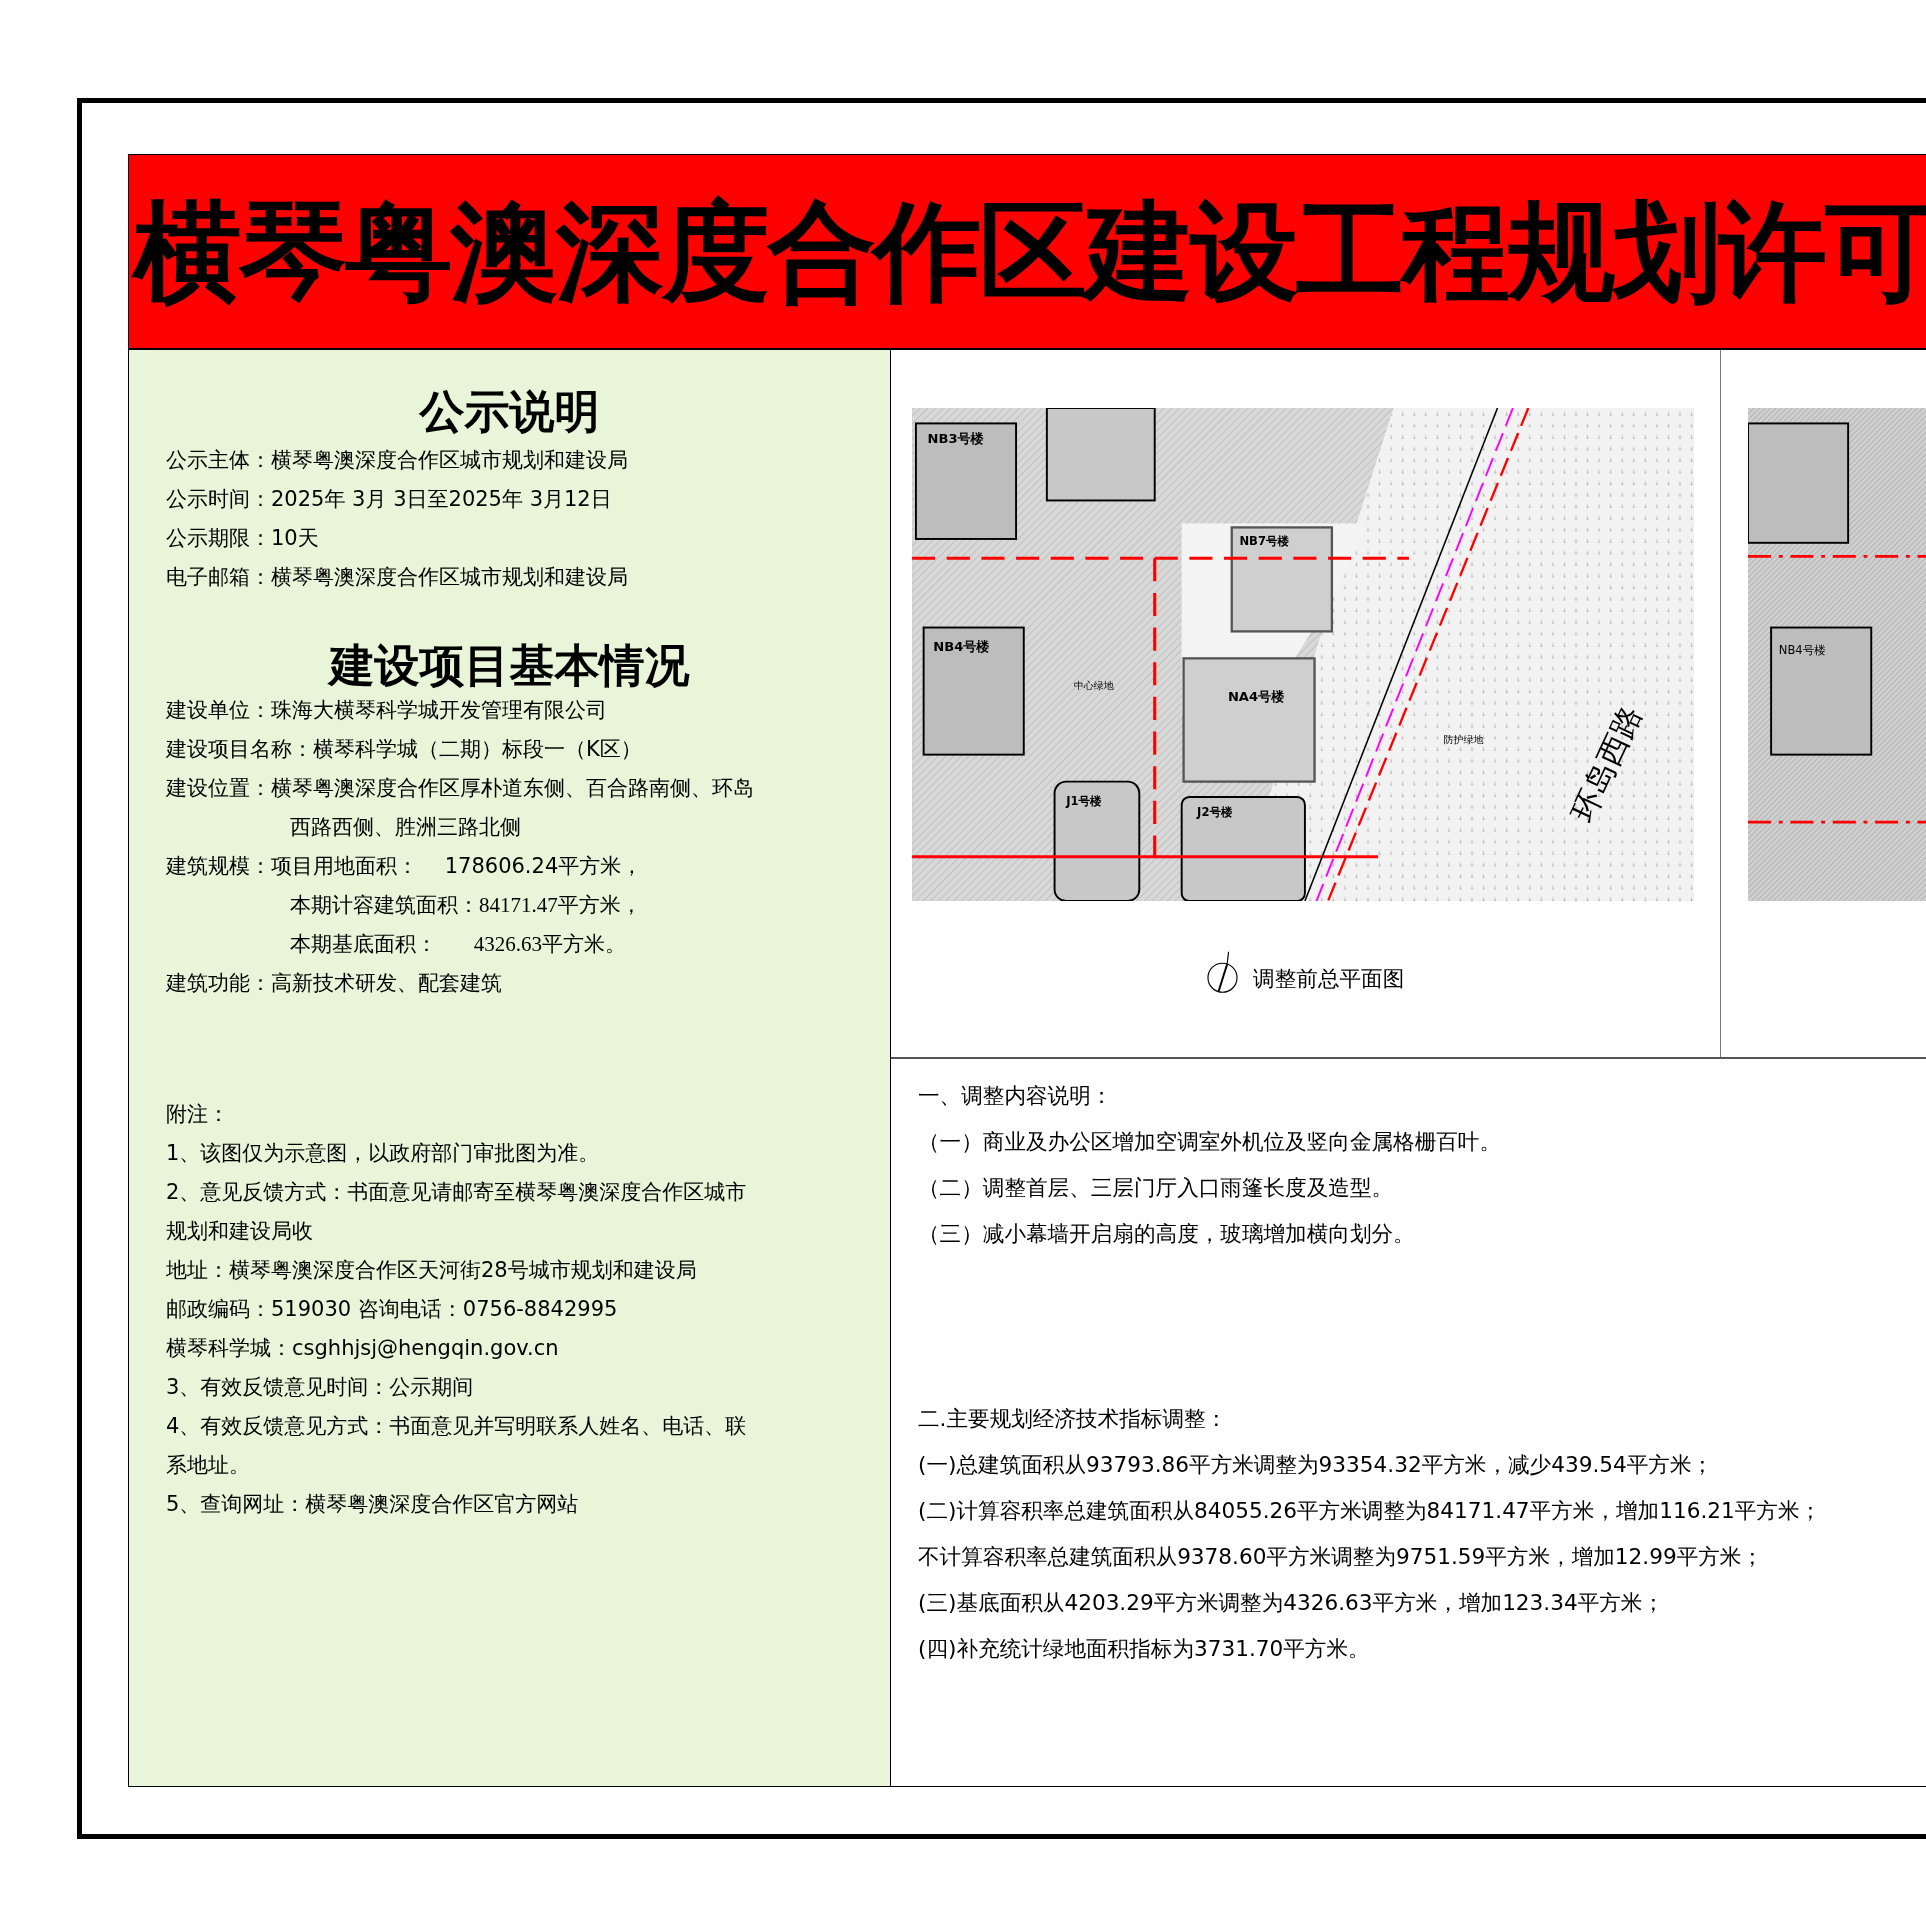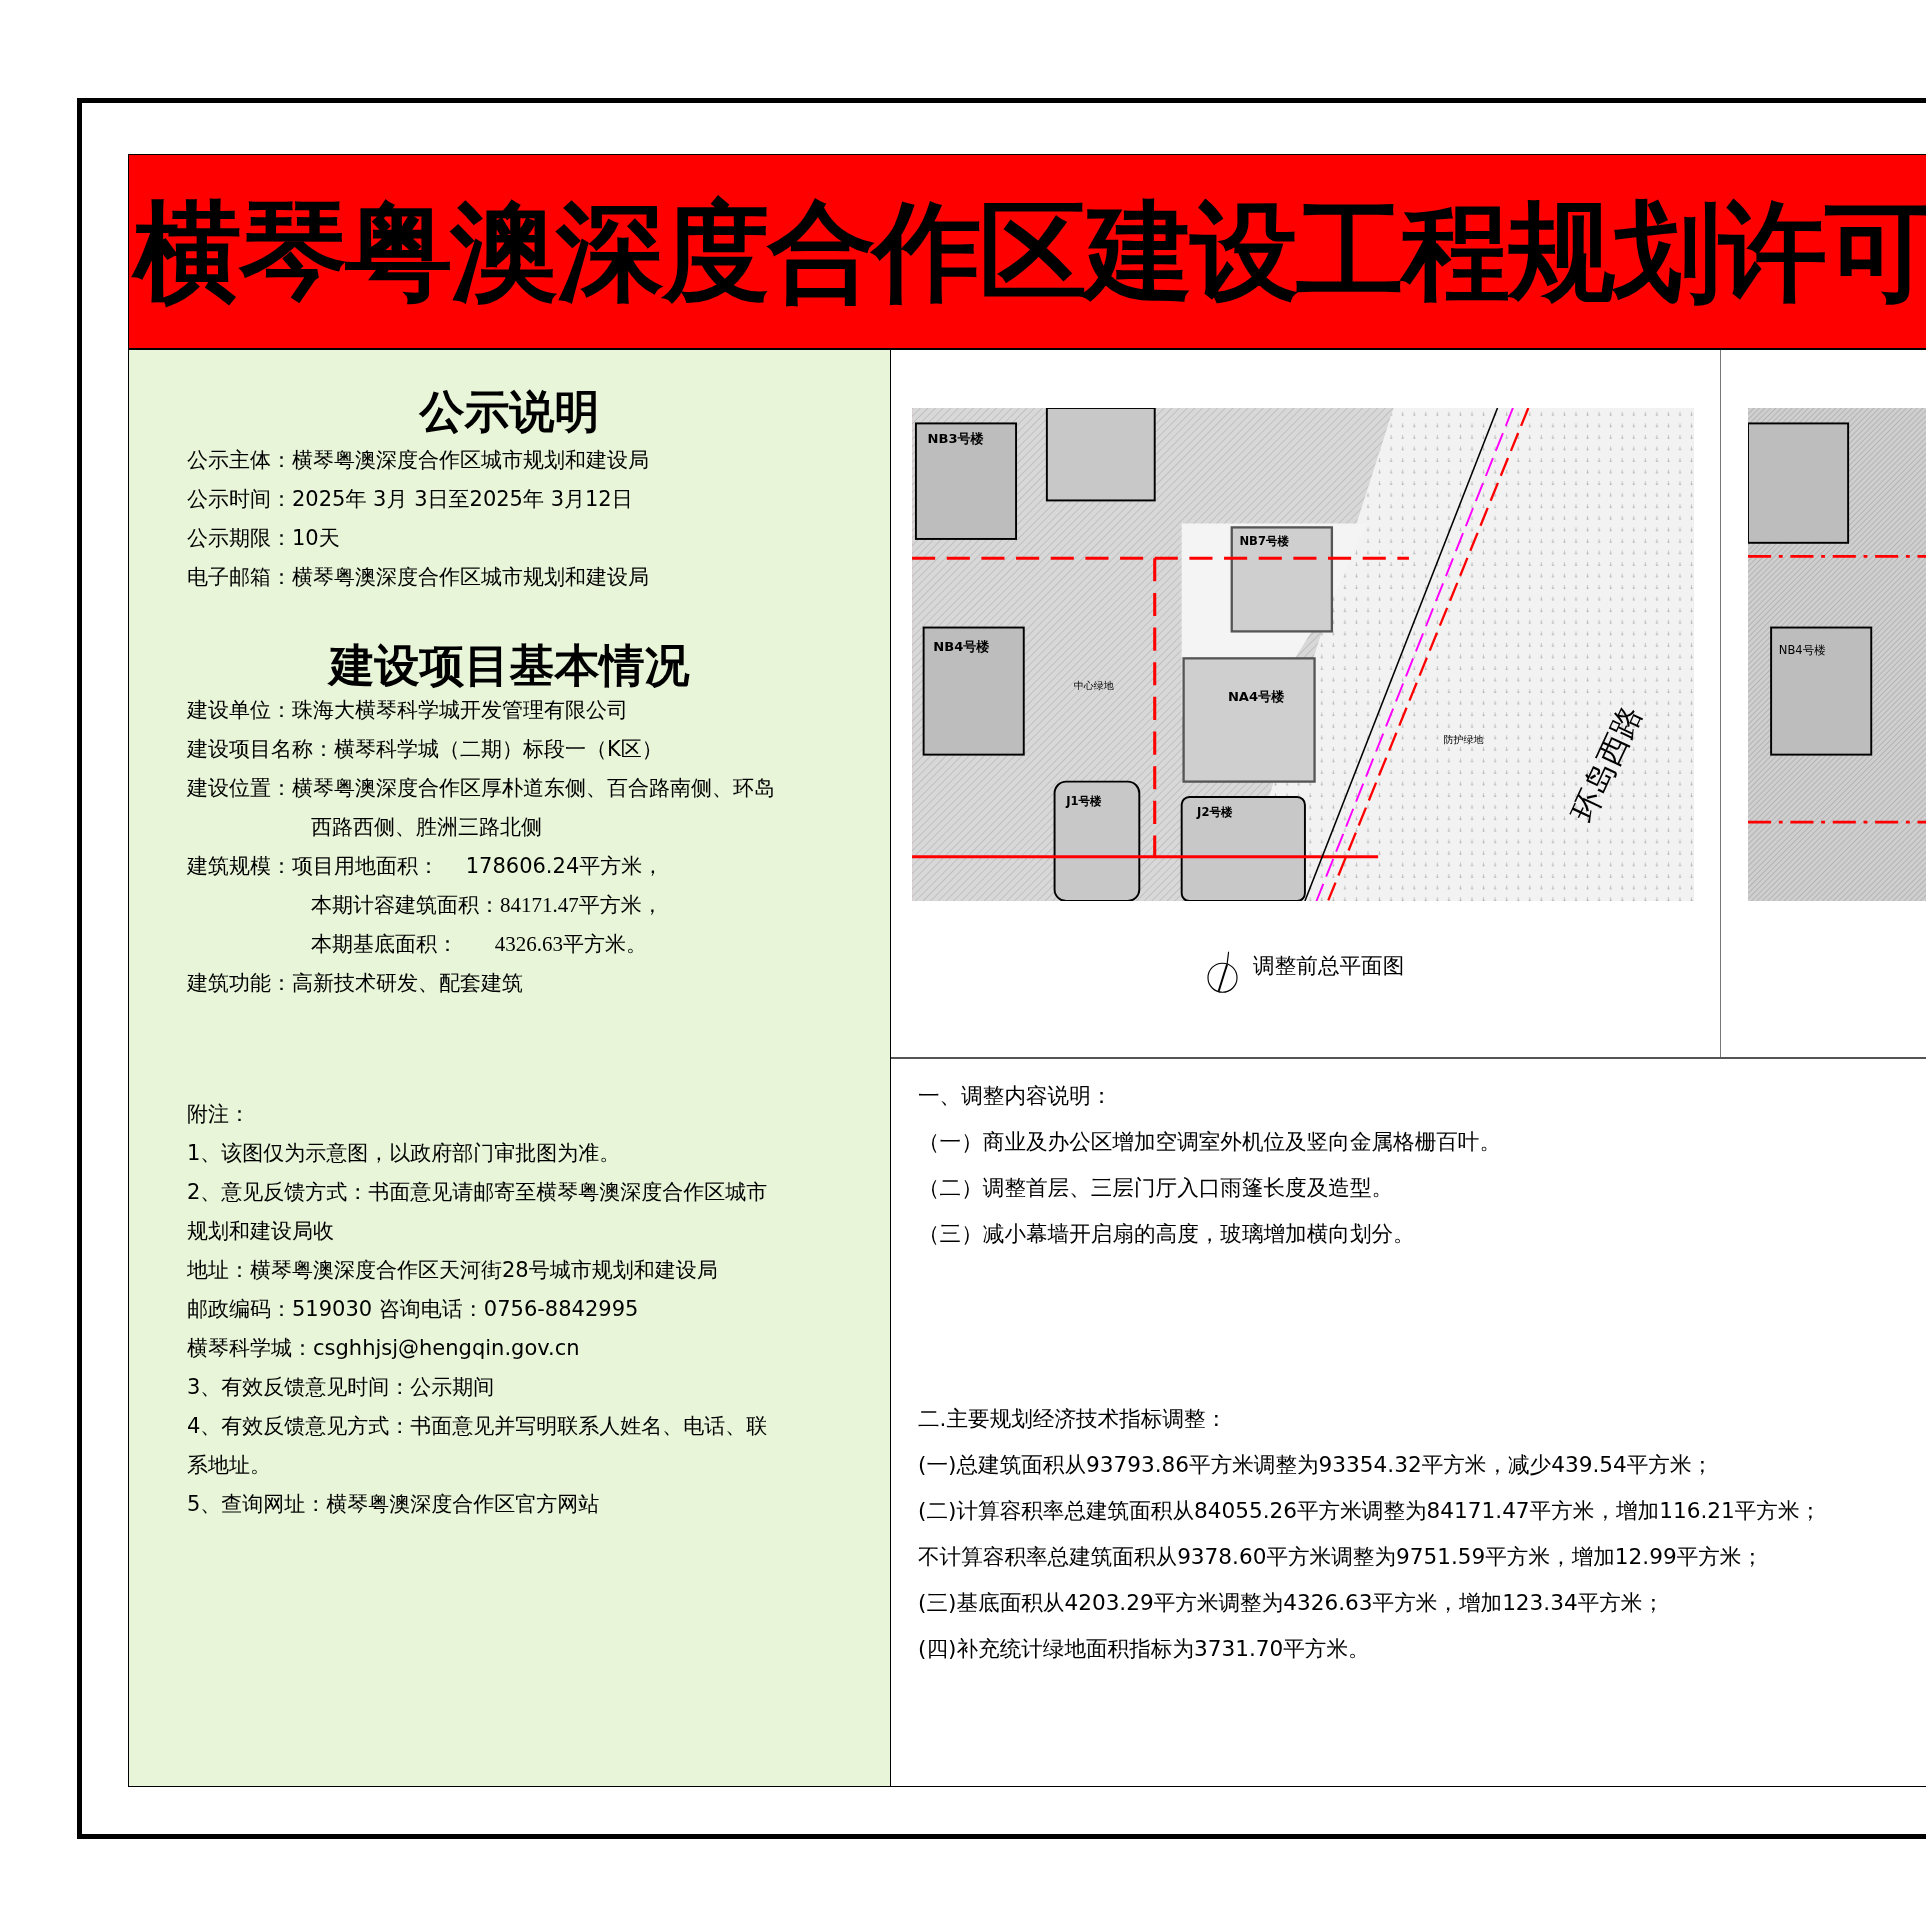--- a/index.html
+++ b/index.html
@@ -1,31 +1,31 @@
 <!DOCTYPE html>
 <html style="font-size:6.2px"><head>
 <meta charset="utf-8">
 <style>
   html,body{margin:0;padding:0;background:#fff;}
   body{width:2705px;height:1913px;position:relative;overflow:hidden;font-family:"DejaVu Sans","Liberation Sans",sans-serif;color:#000;}
   .outer{position:absolute;left:77px;top:98px;width:2550px;height:1741px;border:5.4px solid #000;box-sizing:border-box;}
   .panel{position:absolute;left:128px;top:154px;width:2442px;height:1633px;border:1.5px solid #000;box-sizing:border-box;background:#fff;}
   .header{position:absolute;left:0;top:0;width:100%;height:195px;background:#fe0000;border-bottom:2.3px solid #000;box-sizing:border-box;display:flex;align-items:center;justify-content:center;}
   .header h1{margin:0;font-size:108px;font-weight:bold;letter-spacing:-2.3px;white-space:nowrap;line-height:1;}
-  .left{position:absolute;left:0;top:195px;width:762px;bottom:0;background:#e8f5d8;border-right:1.5px solid #000;box-sizing:border-box;padding:0 58px;}
+  .left{position:absolute;left:0;top:195px;width:762px;bottom:0;background:#e8f5d8;border-right:1.5px solid #000;box-sizing:border-box;padding:0 37px;}
   .sec-title{text-align:center;font-size:45px;line-height:1;margin:0;}
   .line{font-size:21px;line-height:39px;white-space:nowrap;}
   .indent{padding-left:124px;font-family:Liberation Serif, serif;}
   .plans{position:absolute;left:762px;top:195px;right:0;height:709px;border-bottom:2.3px solid #555;box-sizing:border-box;}
   .plan{position:absolute;top:0;height:100%;box-sizing:border-box;}
   .plan.before{left:0;width:830px;border-right:1.2px solid #777;}
   .plan.after{left:830px;right:0;}
   .drawing{position:absolute;left:21px;top:58px;width:782px;height:493px;overflow:hidden;background:#ec4899;}
   .plan.after .drawing{left:27px;width:778px;}
-  .caption{position:absolute;top:601px;left:0;width:100%;display:flex;justify-content:center;align-items:flex-start;gap:15.4px;font-size:21.6px;}
+  .caption{position:absolute;top:601px;left:0;width:100%;display:flex;justify-content:center;align-items:flex-end;gap:15.4px;font-size:21.6px;}
   .compass{width:31px;height:42px;}
   .bottom{position:absolute;left:762px;top:903px;right:0;bottom:0;}
   .notes{position:absolute;left:0;top:0;width:1099px;height:100%;padding:15.4px 27px;box-sizing:border-box;}
   .notes .line{font-size:21.6px;line-height:46px;}
 </style>
 </head>
 <body>
 
 <div class="outer"></div>
 

